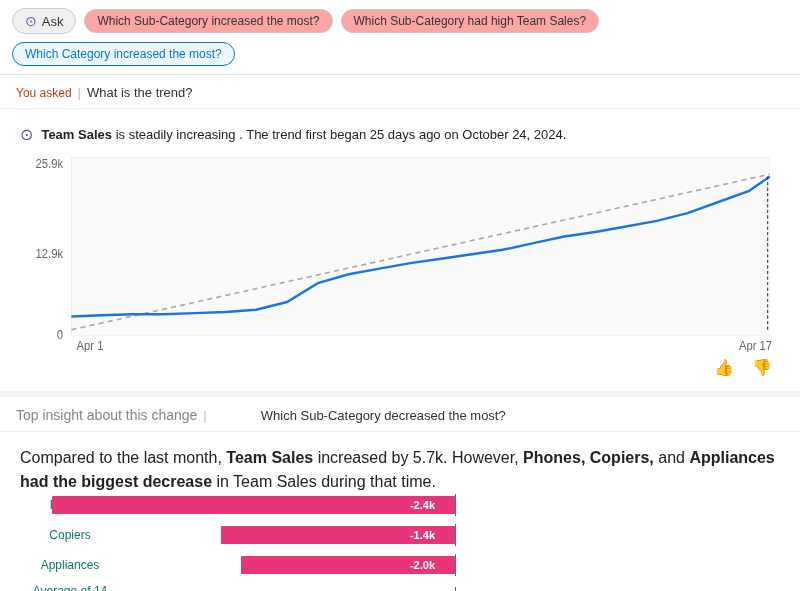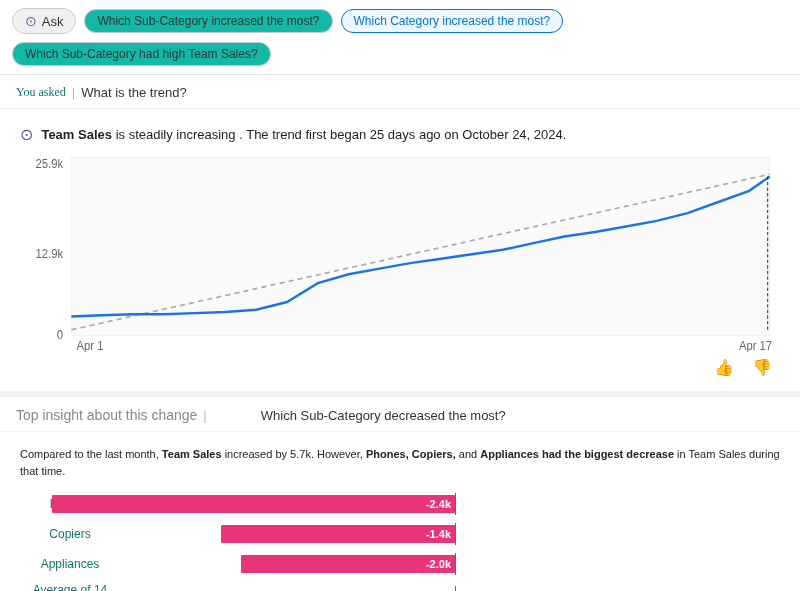--- a/index.html
+++ b/index.html
@@ -33,21 +33,21 @@
       color: #333;
     }
     .ask-btn .ask-icon {
       color: #5b5ea6;
       font-size: 14px;
     }
     .suggestion-btn {
       display: flex;
       align-items: center;
       gap: 4px;
-      background: #14b8a6;
+      background: #fca5a5;
       border: 1px solid #c8c8c8;
       border-radius: 20px;
       padding: 4px 12px;
       font-size: 12px;
       cursor: pointer;
       color: #333;
     }
     .suggestion-btn.active {
       border-color: #0078d4;
       color: #0078d4;
@@ -60,23 +60,22 @@
     .you-asked-bar {
       display: flex;
       align-items: center;
       gap: 6px;
       padding: 10px 16px 8px 16px;
       font-size: 13px;
       color: #555;
       border-bottom: 1px solid #f0f0f0;
     }
     .you-asked-label {
-      color: #0f766e;
+      color: #c2410c;
       font-size: 12px;
-      font-family: Liberation Serif, serif;
     }
     .you-asked-divider {
       color: #bbb;
     }
     .you-asked-question {
       color: #333;
       font-weight: 500;
     }
     .section-card {
       background: #fff;
@@ -146,23 +145,23 @@
     .top-insight-question {
       color: #333;
       font-weight: 500;
       margin-left: 48px;
     }
     .second-section {
       background: #fff;
       padding: 14px 20px 12px 20px;
     }
     .second-insight-text {
-      font-size: 11px;
+      font-size: 16px;
       color: #222;
-      margin-bottom: 14px;
+      margin-bottom: 0;
       line-height: 1.5;
     }
     .bar-chart-area {
       width: 100%;
     }
     .bar-row {
       display: flex;
       align-items: center;
       margin-bottom: 8px;
       font-size: 12px;
@@ -182,21 +181,21 @@
       align-items: center;
     }
     .bar-neg {
       position: absolute;
       right: 50%;
       height: 18px;
       background: #e8357a;
       display: flex;
       align-items: center;
       justify-content: flex-end;
-      padding-right: 4px;
+      padding-right: 20px;
       font-size: 11px;
       color: #fff;
       font-weight: 600;
       border-radius: 1px;
     }
     .center-line {
       position: absolute;
       left: 50%;
       top: 0;
       bottom: 0;
@@ -209,25 +208,25 @@
 <body>
 
 <div class="top-bar">
   <button class="ask-btn">
     <span class="ask-icon">⊙</span>
     <span>Ask</span>
   </button>
   <button class="suggestion-btn">
     <span>Which Sub-Category increased the most?</span>
   </button>
+  <button class="suggestion-btn">
+    <span>Which Sub-Category had high Team Sales?</span>
+  </button>
   <button class="suggestion-btn active">
     <span>Which Category increased the most?</span>
-  </button>
-  <button class="suggestion-btn">
-    <span>Which Sub-Category had high Team Sales?</span>
   </button>
 </div>
 
 <div class="main-content">
   <div class="you-asked-bar">
     <span class="you-asked-label">You asked</span>
     <span class="you-asked-divider">|</span>
     <span class="you-asked-question">What is the trend?</span>
   </div>
 

